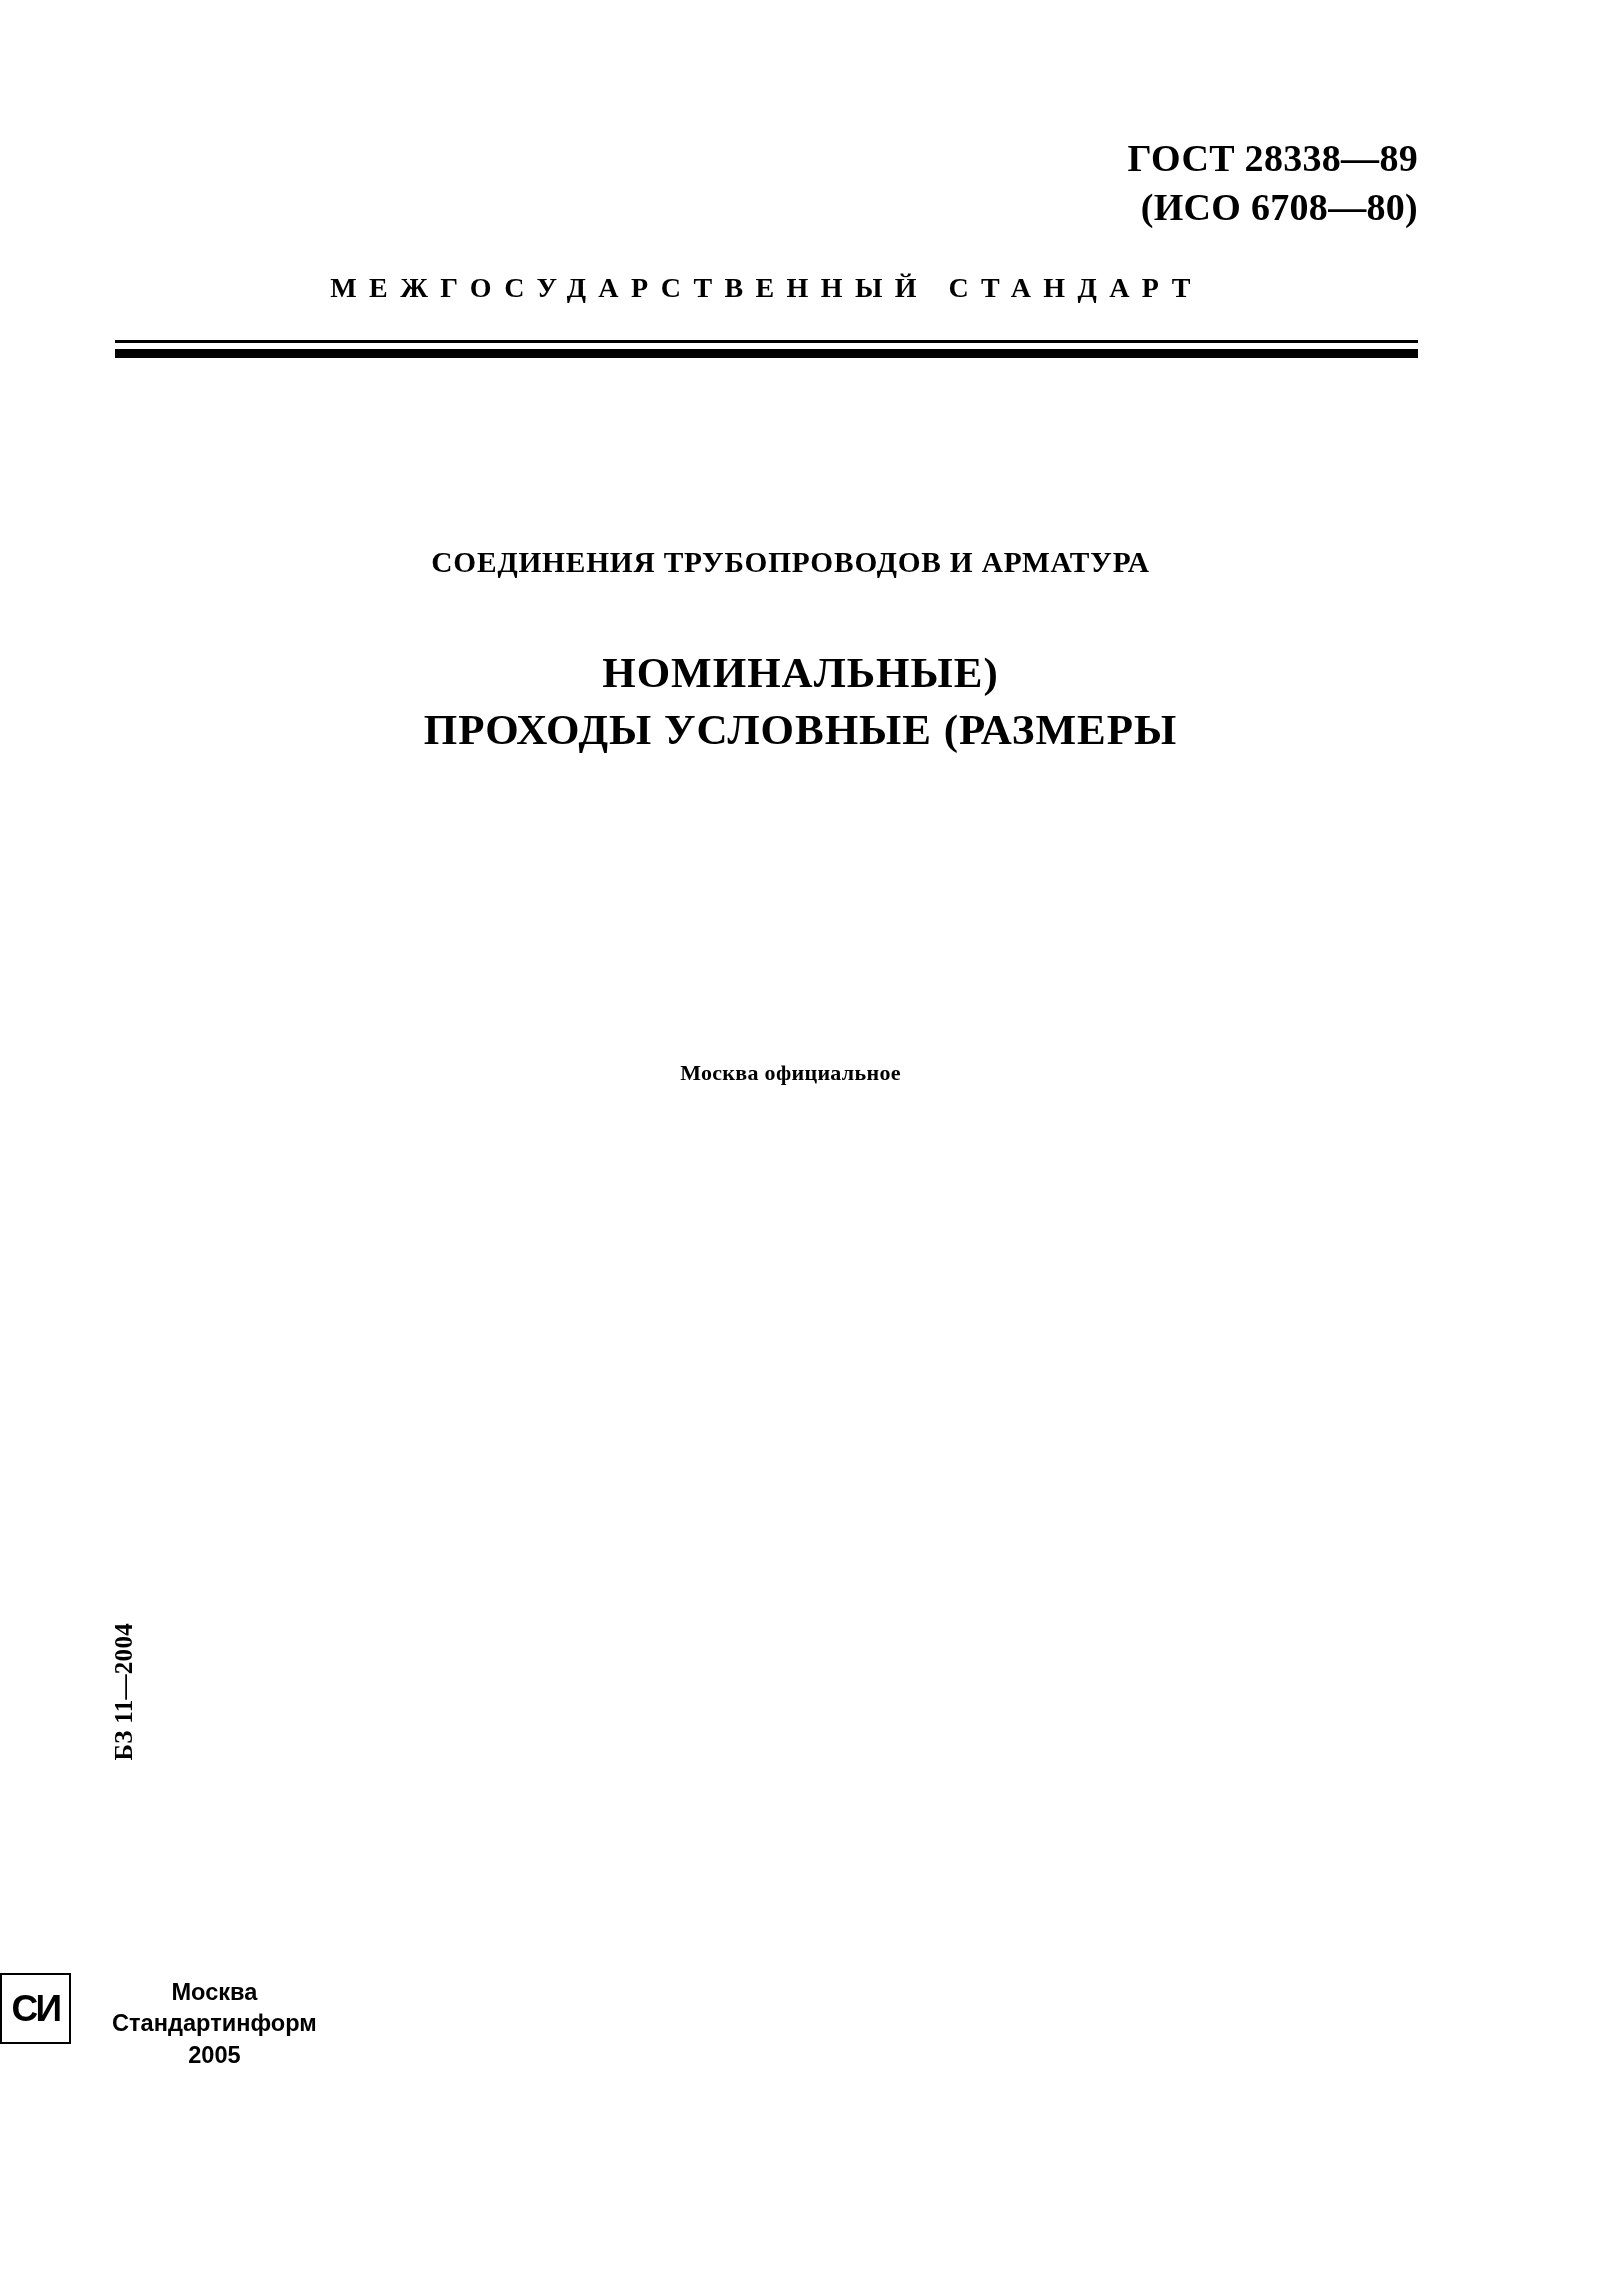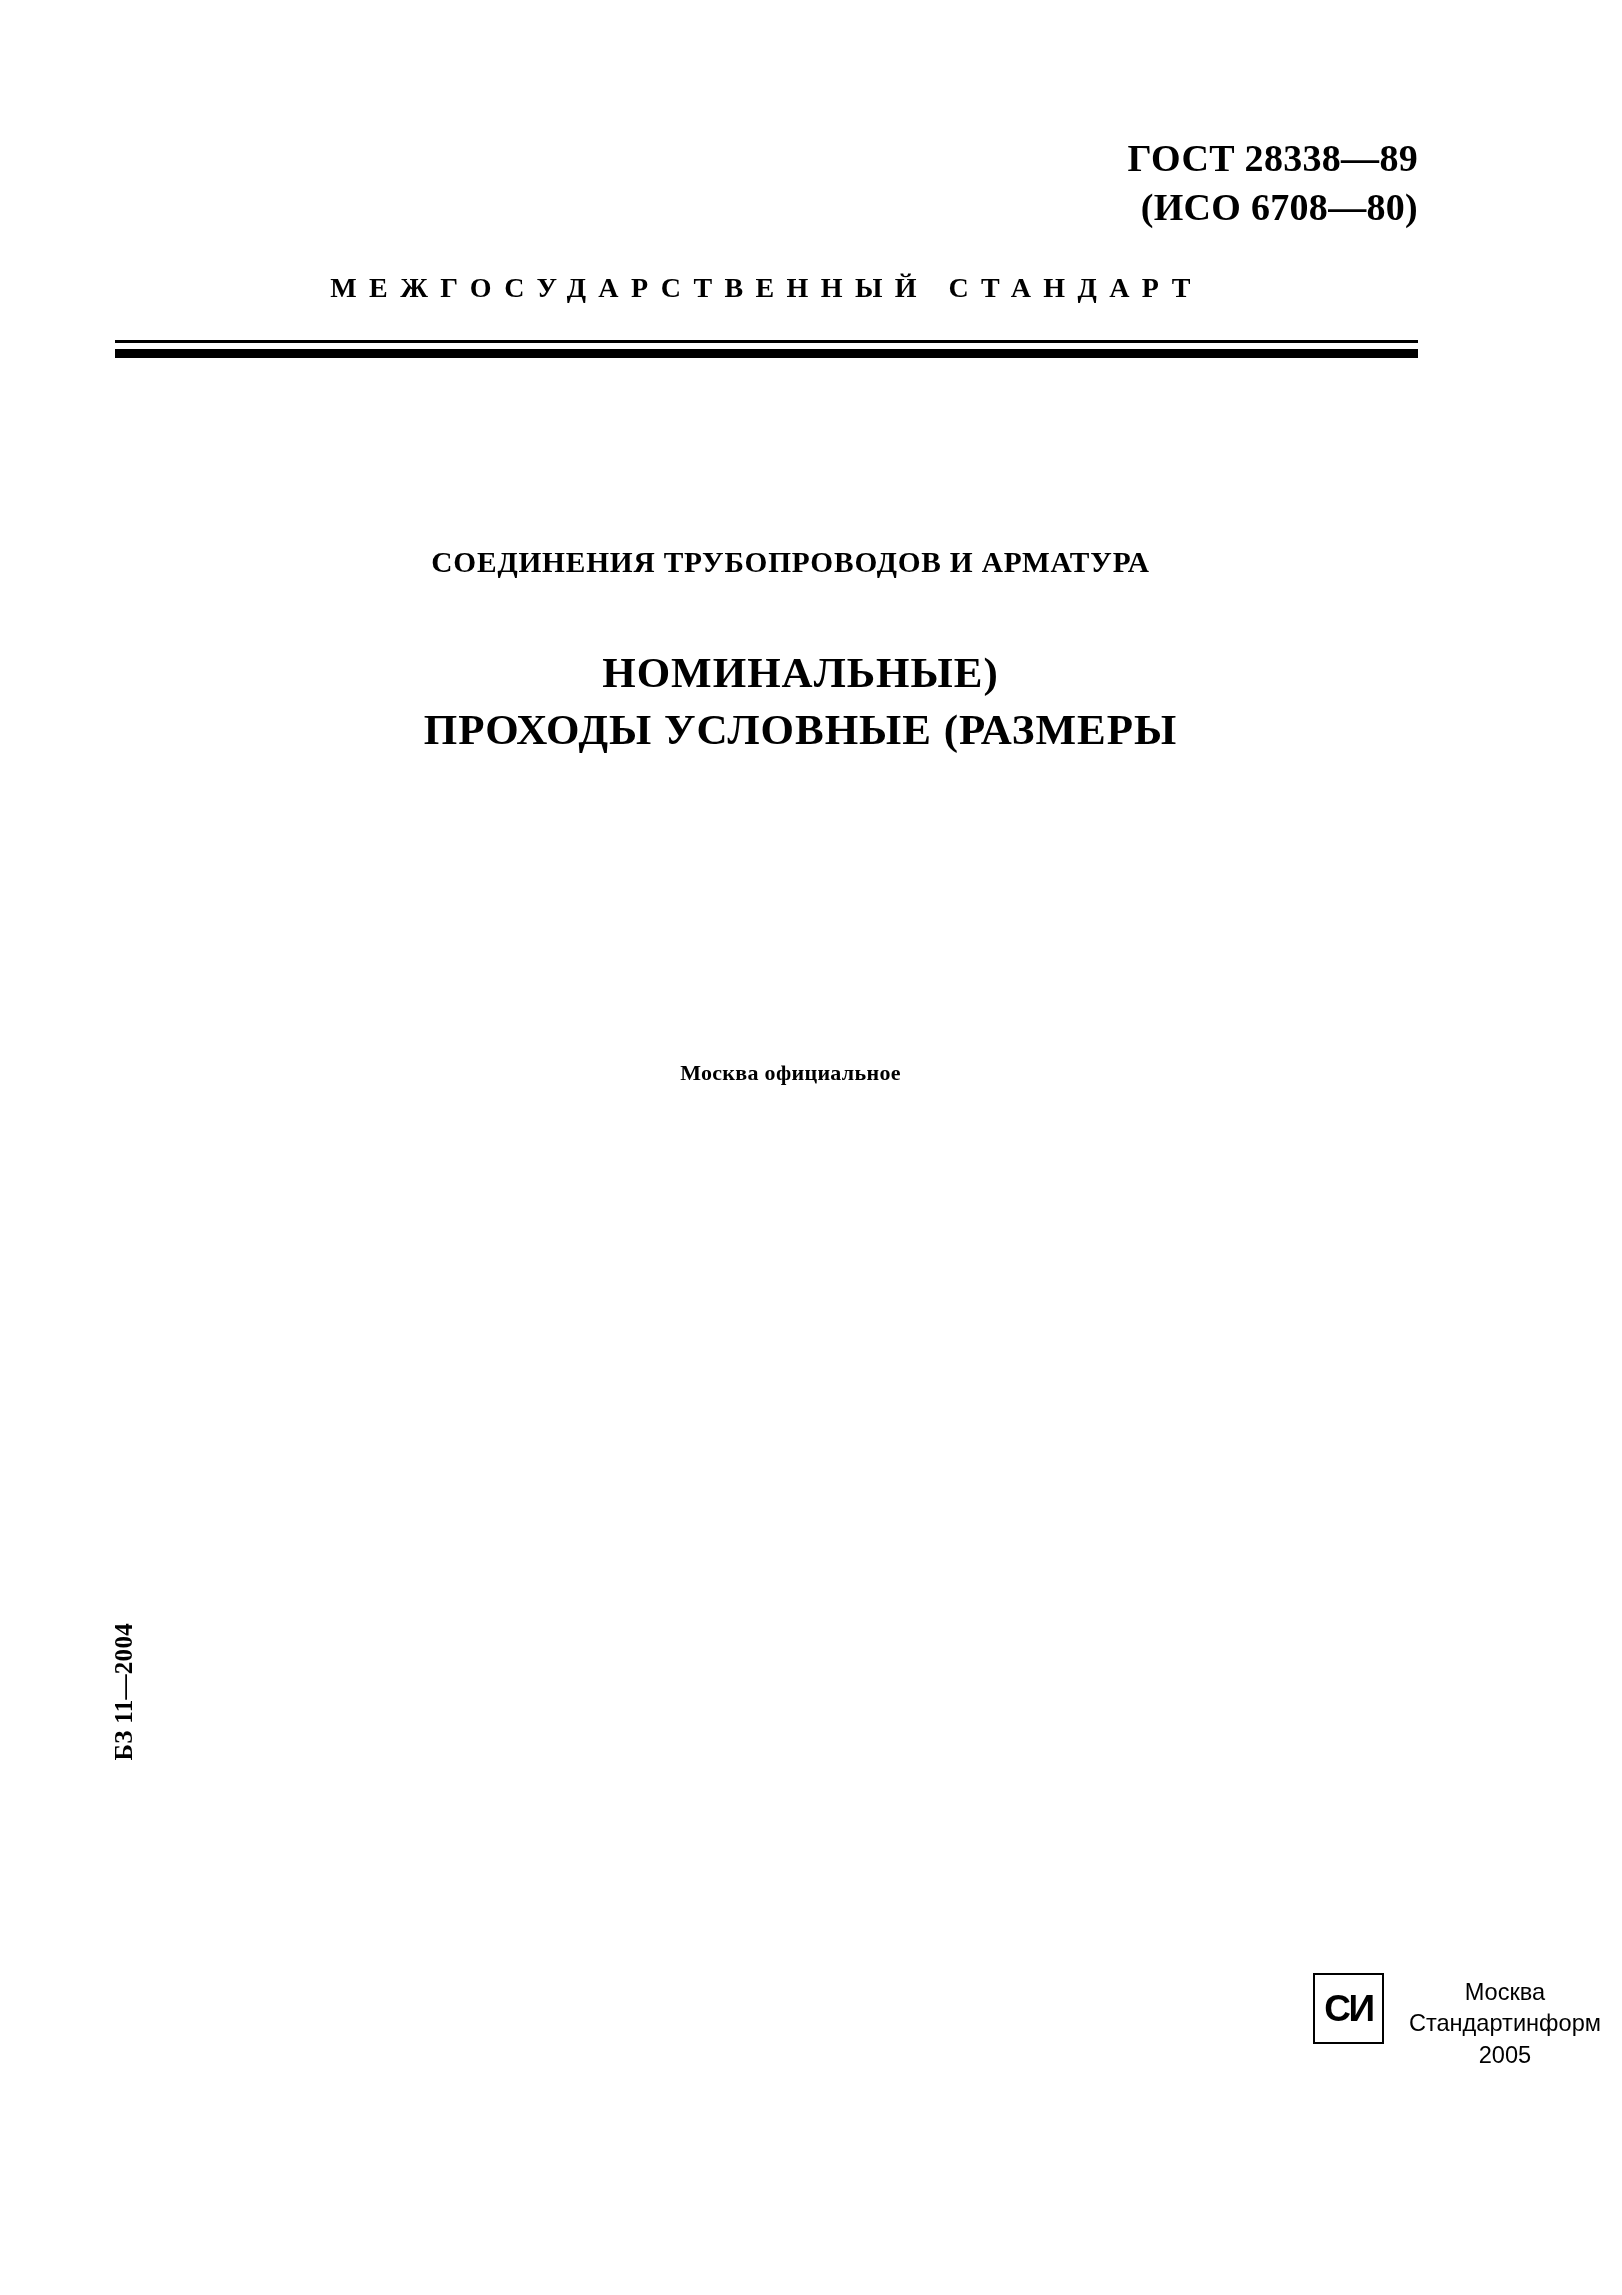--- a/index.html
+++ b/index.html
@@ -121,27 +121,27 @@
     font-family: "Liberation Serif", serif;
     font-weight: bold;
     font-size: 25px;
     letter-spacing: 0.3px;
     white-space: nowrap;
   }
 
   
   .publisher {
     position: absolute;
-    left: 8px;
+    left: 0;
     right: 0;
     top: 1973px;
     display: flex;
-    justify-content: flex-end;
+    justify-content: flex-start;
     align-items: flex-start;
-    gap: 25px;
+    gap: 41px;
   }
   .publisher-logo {
     width: 71px;
     height: 71px;
     border: 2.6px solid #000000;
     position: relative;
     box-sizing: border-box;
     flex: 0 0 auto;
   }
   .publisher-logo .glyph {
@@ -149,21 +149,21 @@
     left: 0; right: 0; top: 50%;
     transform: translateY(-50%);
     text-align: center;
     font-family: "Liberation Sans", sans-serif;
     font-weight: bold;
     font-size: 37px;
     letter-spacing: -2.6px;
   }
   .publisher-text {
     font-family: "Liberation Sans", sans-serif;
-    font-weight: normal;
+    font-weight: bold;
     font-size: 23.6px;
     line-height: 1.33;
     text-align: center;
     padding-top: 3.9px;
     flex: 0 0 auto;
   }
   .publisher-text div { display: block; }
 </style>
 </head>
 <body>

